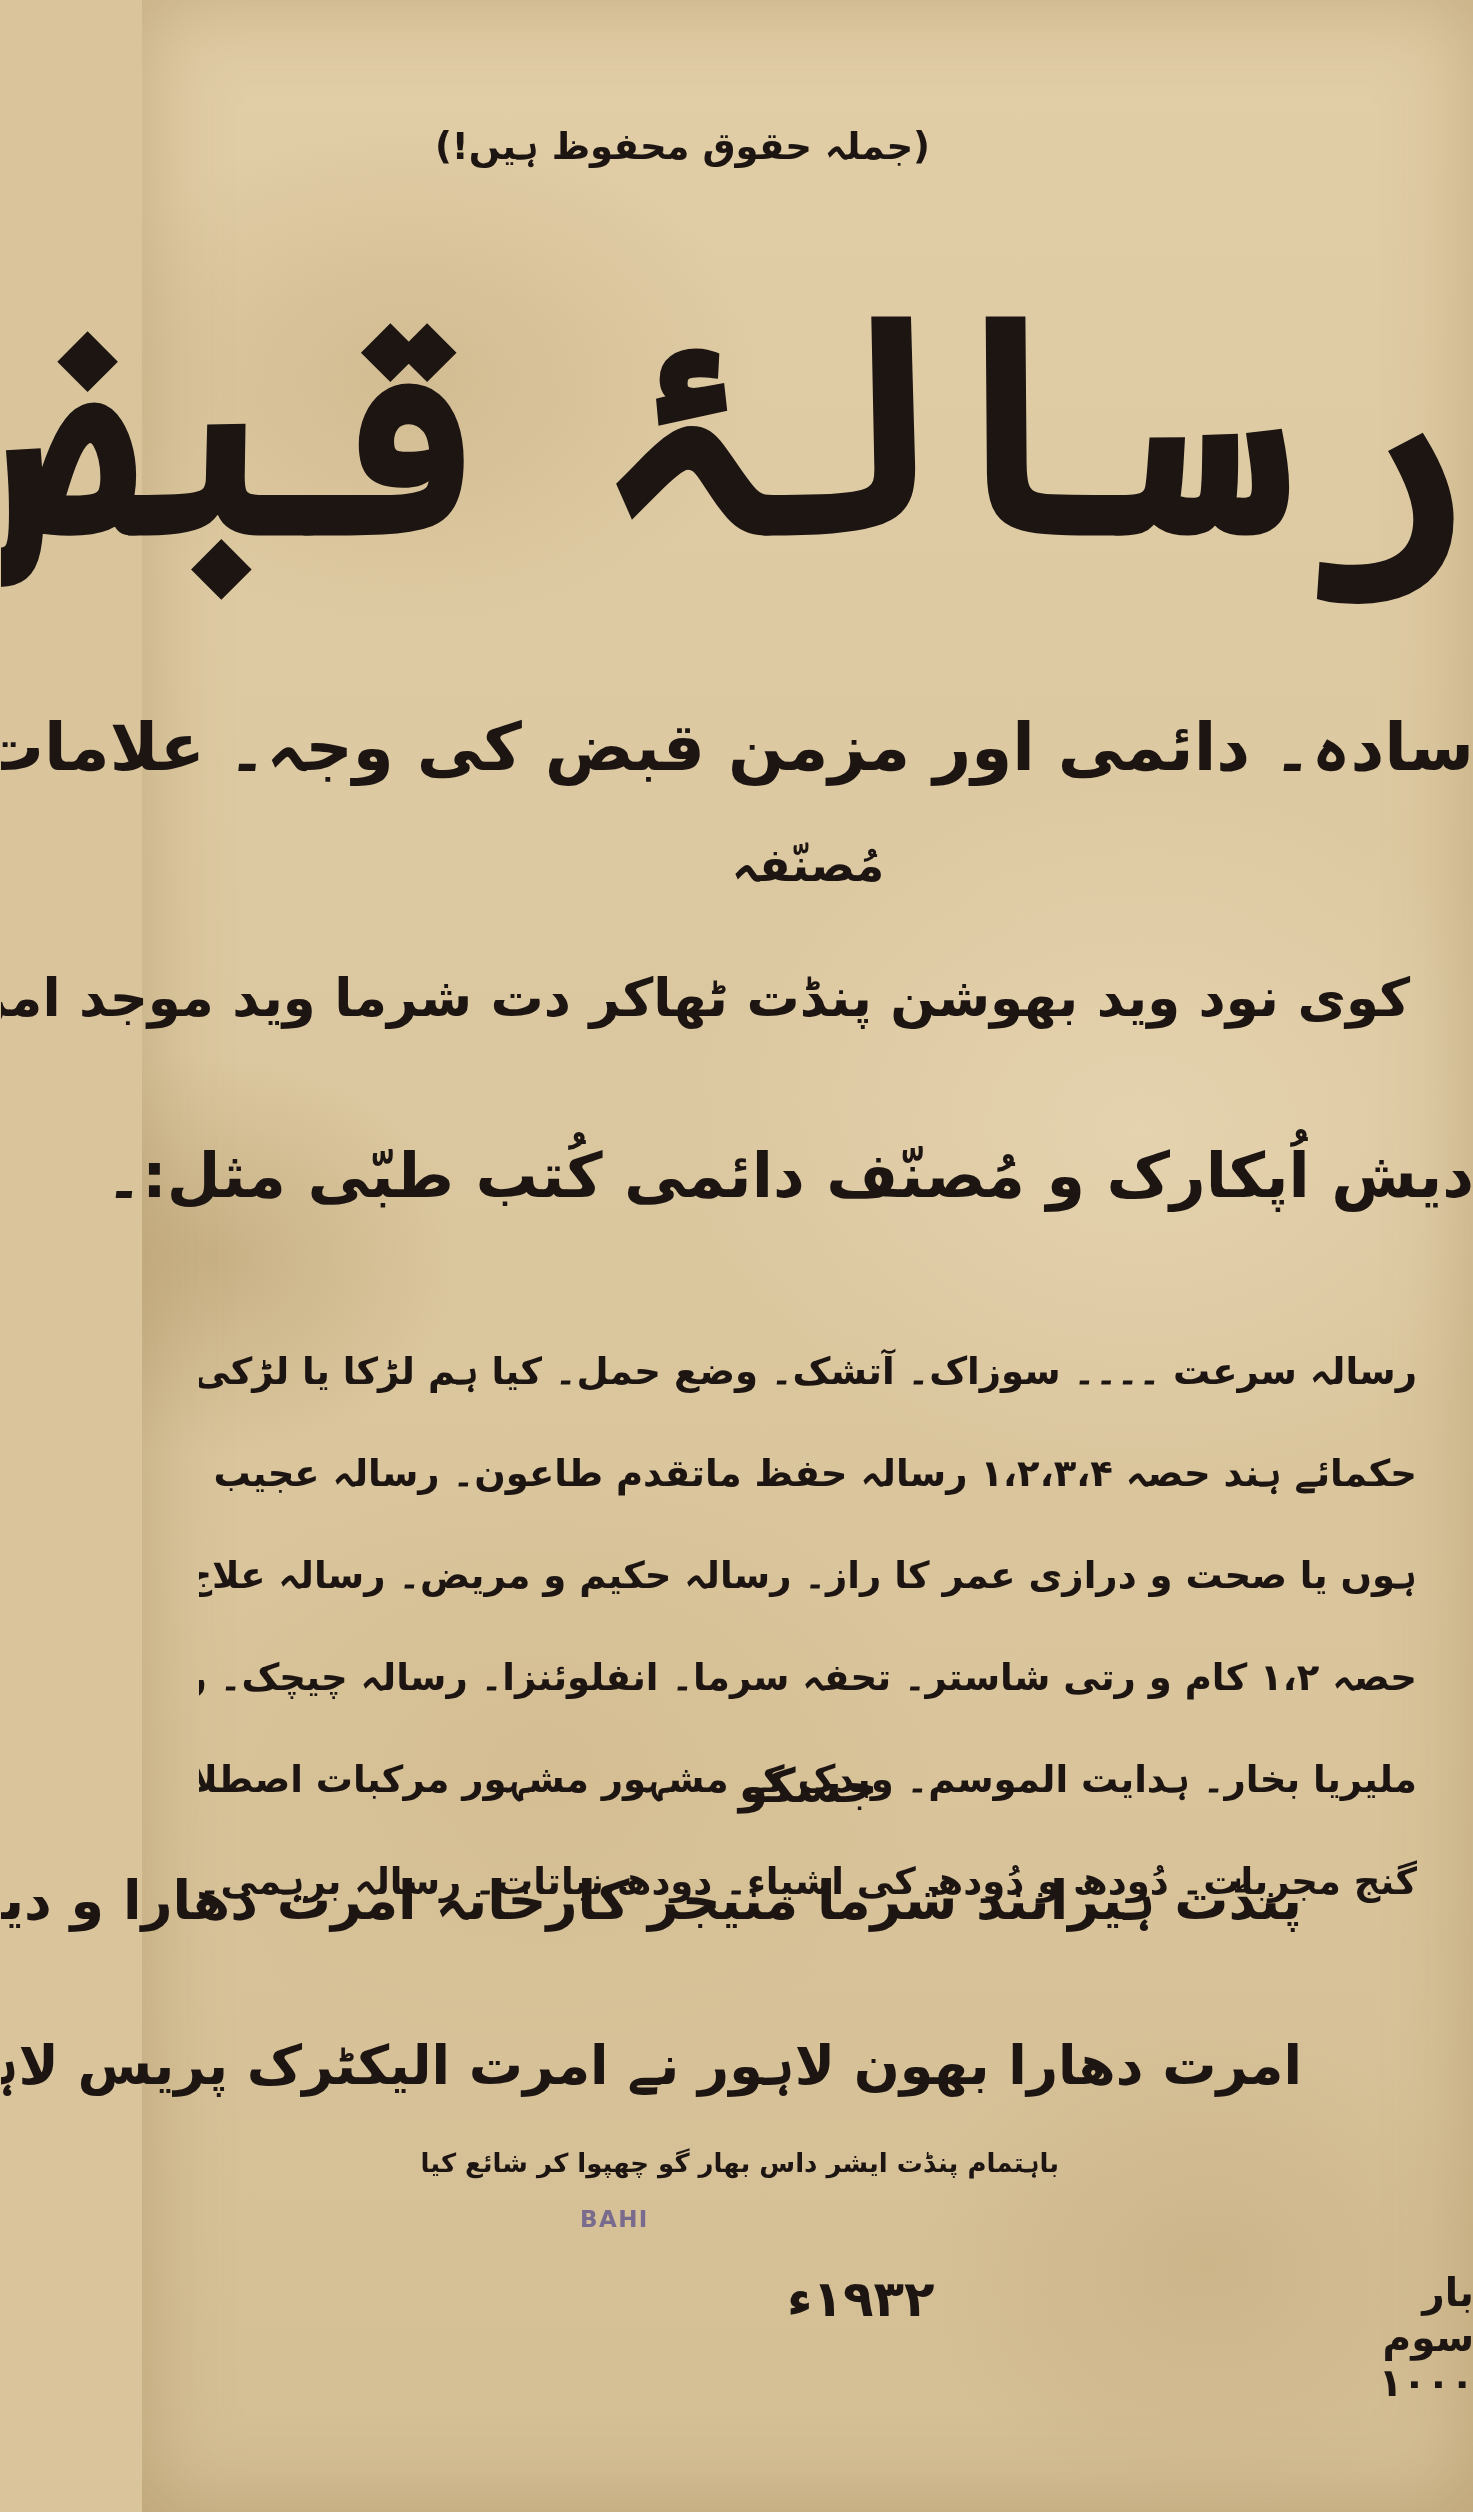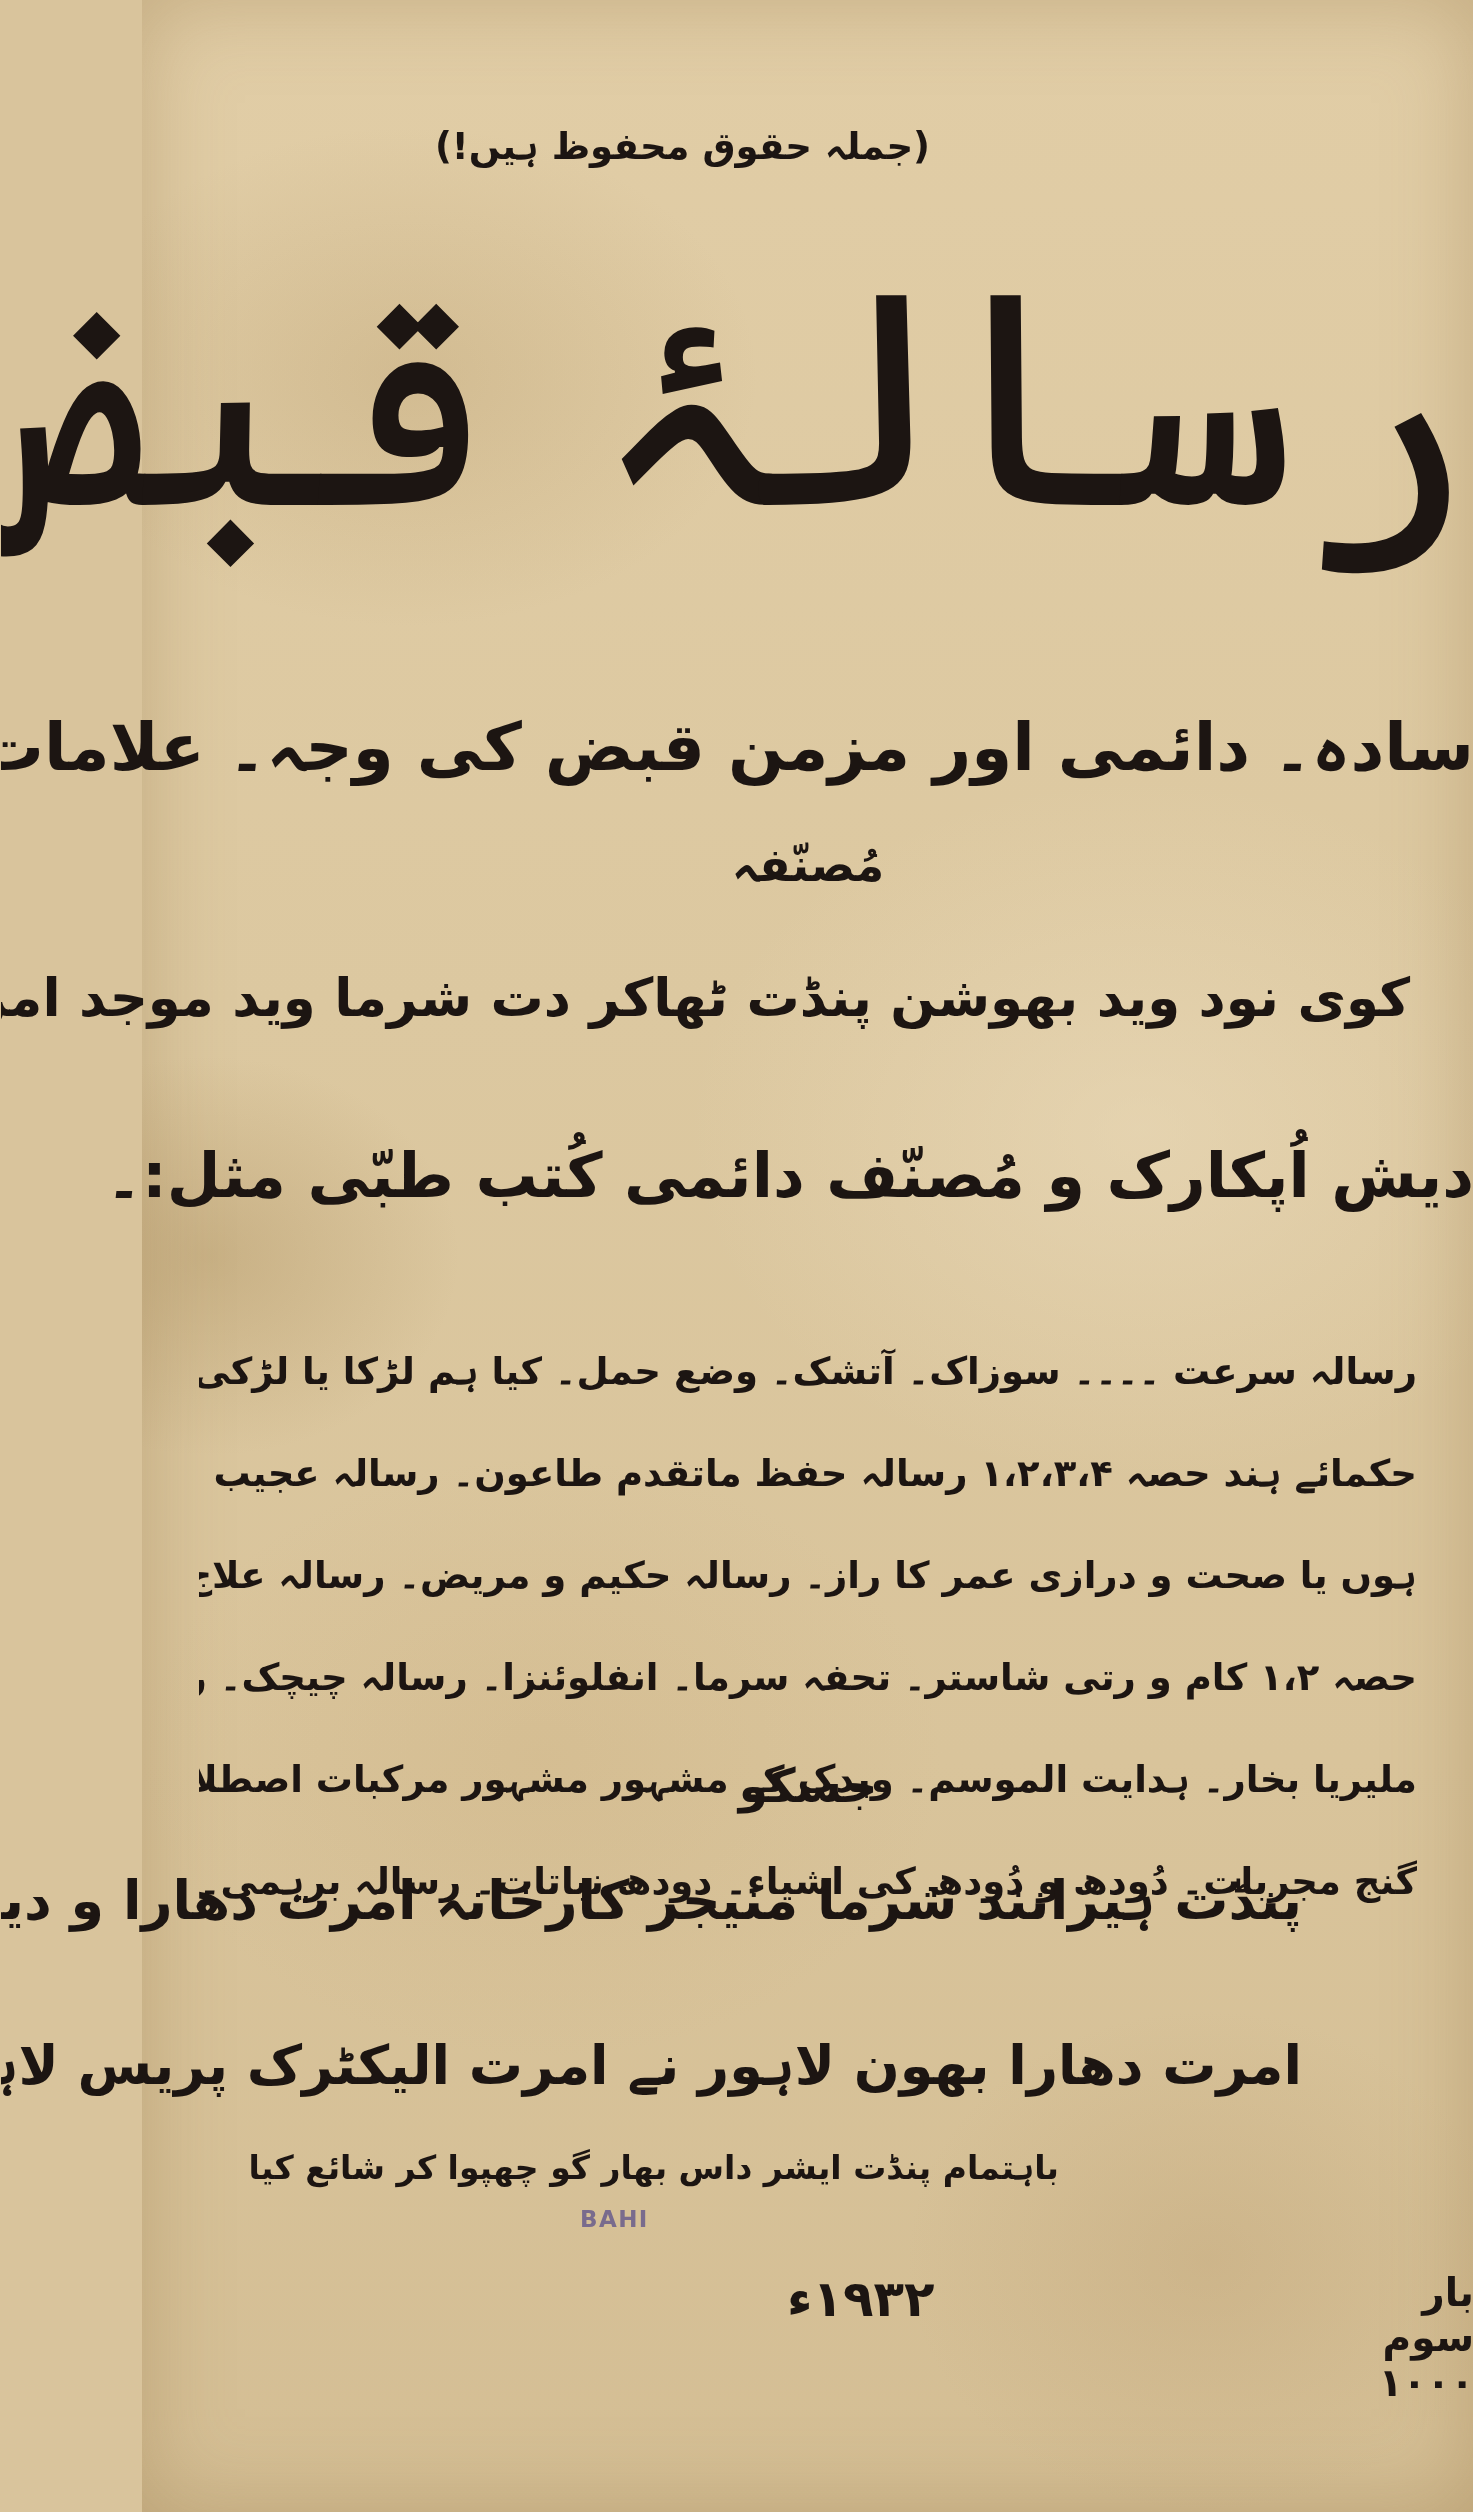--- a/index.html
+++ b/index.html
@@ -38,23 +38,23 @@
       color: #1c1512;
     }
     .rights {
       top: 125px;
       left: 544px;
       right: 544px;
       font-size: 37px;
       font-weight: bold;
     }
     .title {
-      top: 200px;
+      top: 224px;
       font-size: 301px;
-      font-weight: normal;
+      font-weight: bold;
       line-height: 401px;
       font-family: "DejaVu Serif", serif;
       letter-spacing: -7.2px;
     }
     .subtitle {
       top: 709px;
       font-size: 66px;
       font-weight: bold;
     }
     .author-label {
@@ -111,21 +111,21 @@
       font-size: 54px;
       font-weight: bold;
       padding: 0 172px;
       text-align: justify;
       text-align-last: justify;
     }
     .printer {
       top: 2148px;
       left: 415px;
       right: 415px;
-      font-size: 33px;
+      font-size: 26px;
       font-weight: bold;
     }
     .stamp {
       position: absolute;
       top: 2206px;
       left: 430px;
       font-family: "DejaVu Sans", sans-serif;
       font-weight: bold;
       font-size: 23px;
       color: #5a4f8a;

